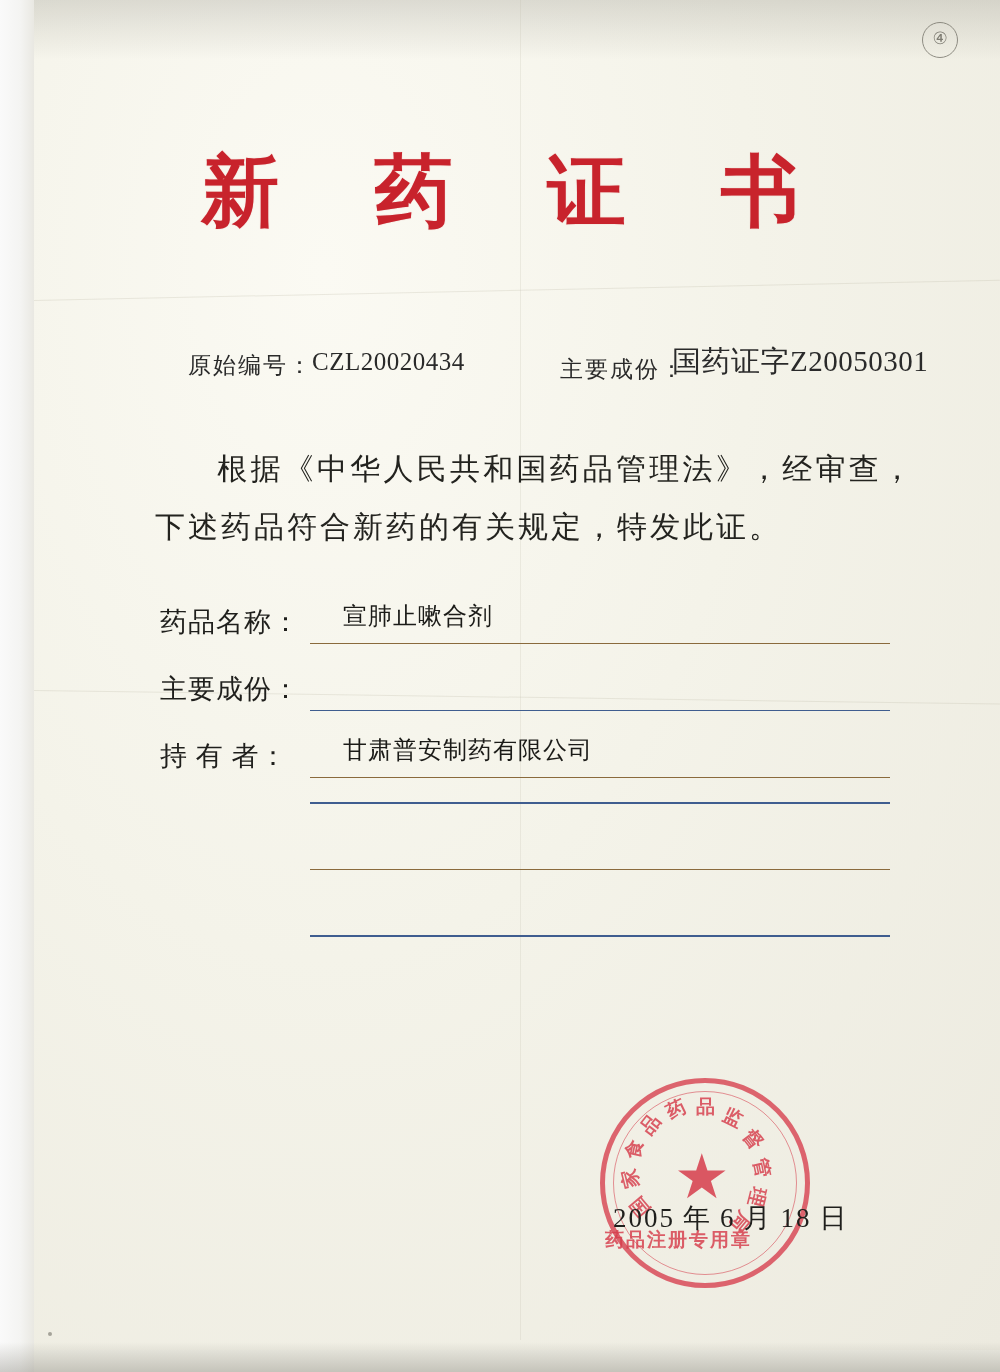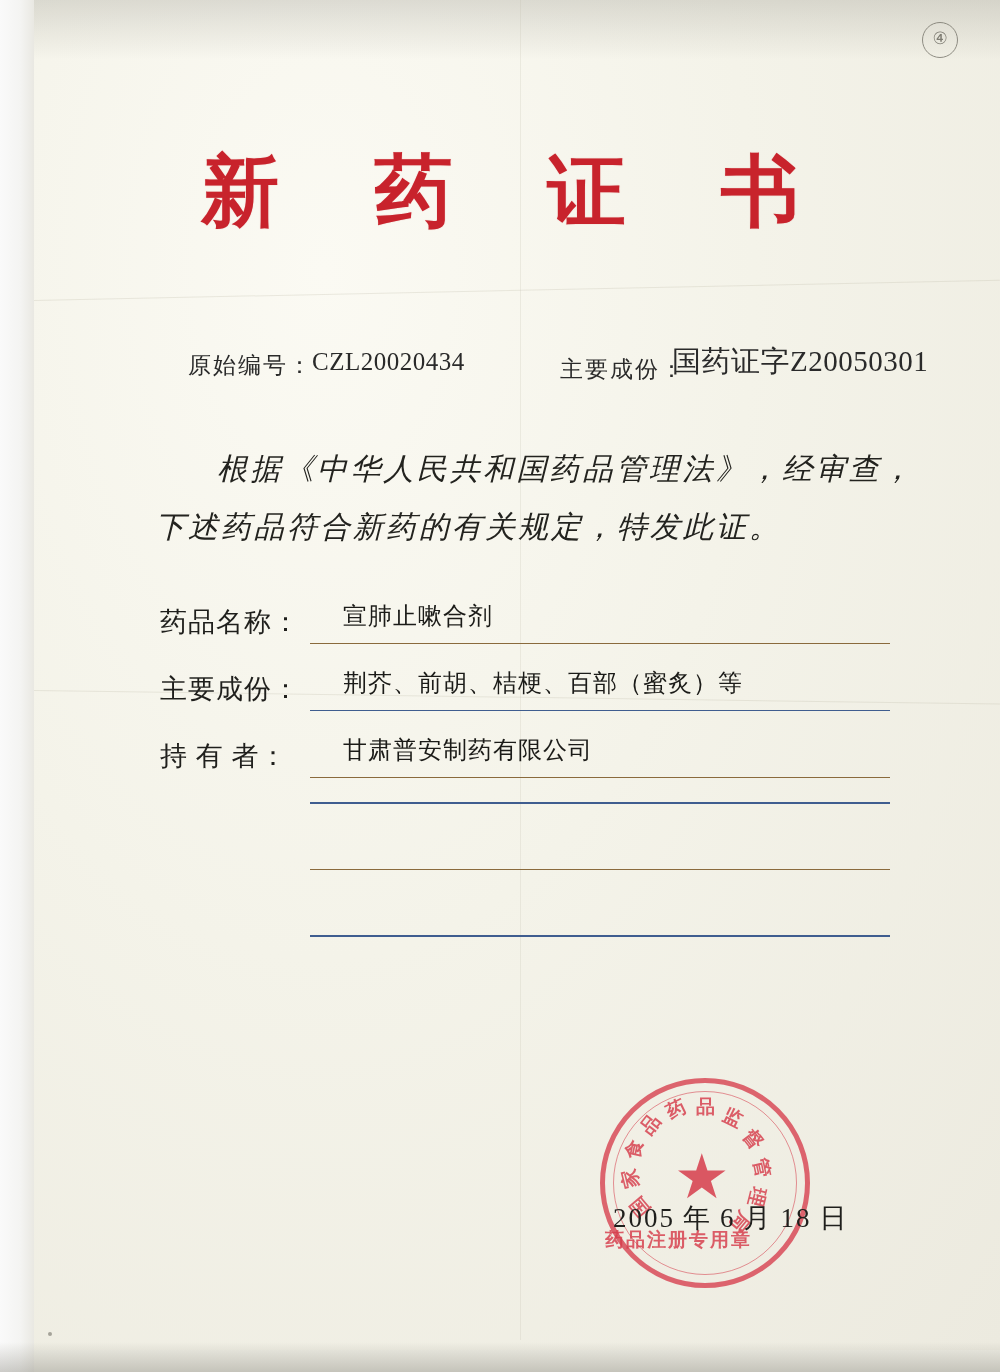--- a/index.html
+++ b/index.html
@@ -114,21 +114,20 @@
   
   .para {
     position: absolute;
     left: 155px; top: 440px;
     width: 760px;
     font-size: 30px;
     line-height: 58px;
     color: #23231f;
     letter-spacing: 3px;
     text-align: justify;
-    font-style: italic;
   }
   .para .indent { display: inline-block; width: 62px; }
 
   
   .fields {
     position: absolute;
     left: 150px; top: 585px;
     width: 740px;
   }
   .field-row {
@@ -285,21 +284,20 @@
   <div class="para"><span class="indent"></span><span>根据《中华人民共和国药品管理法》，经审查，下述药品符合新药的有关规定，特发此证。</span></div>
 
   <div class="fields">
     <div class="field-row">
       <span class="field-label">药品名称：</span>
       <span class="field-value">宣肺止嗽合剂</span>
       <span class="rule brown"></span>
     </div>
     <div class="field-row">
       <span class="field-label">主要成份：</span>
-      <span class="field-value">荆芥、前胡、桔梗、百部（蜜炙）等</span>
       <span class="rule blue"></span>
     </div>
     <div class="field-row">
       <span class="field-label">持 有 者：</span>
       <span class="field-value">甘肃普安制药有限公司</span>
       <span class="rule brown"></span>
     </div>
   </div>
 
   <div class="blank-rules">

